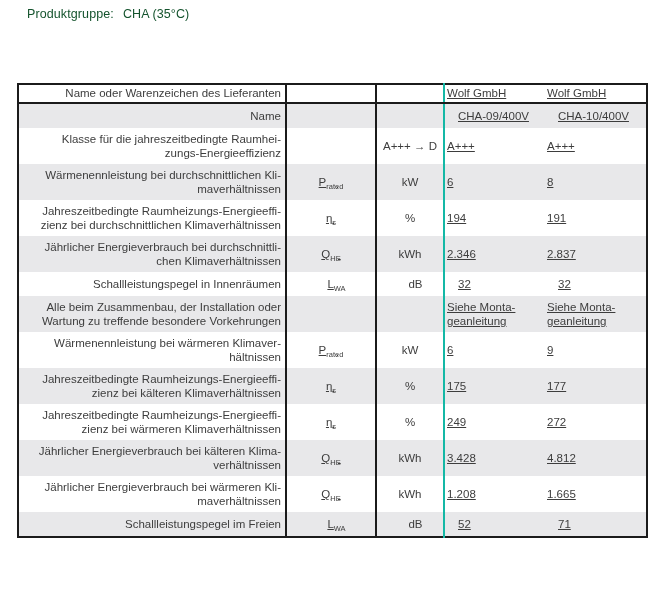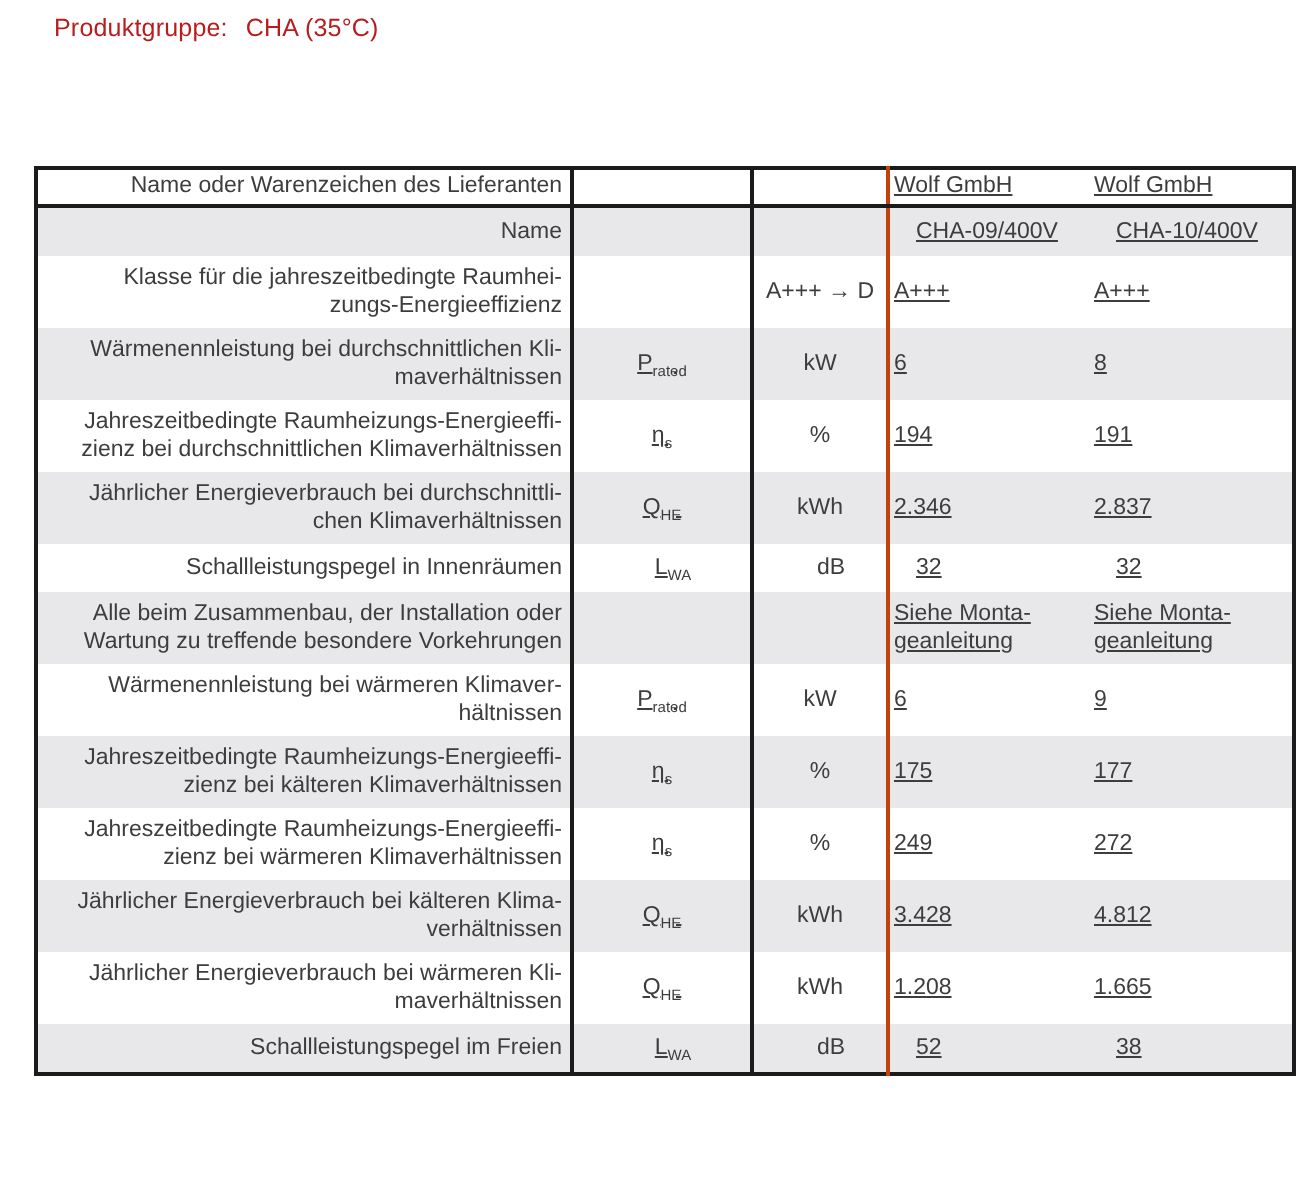--- a/index.html
+++ b/index.html
@@ -8,21 +8,21 @@
     font-family: "Liberation Sans", "DejaVu Sans", sans-serif;
     color: #3d3d3d;
     position: relative;
     overflow: hidden;
   }
   .page-title {
     position: absolute;
     left: 27px;
     top: 7px;
     font-size: 12.5px;
-    color: #b91c1c;
+    color: #14532d;
     letter-spacing: 0.1px;
   }
   .page-title .val { margin-left: 9px; }
   table.data-table {
     position: absolute;
     left: 17px;
     top: 83px;
     width: 629px;
     border-collapse: collapse;
     table-layout: fixed;
@@ -48,21 +48,21 @@
     border-right: 2px solid #1b1b1b;
     white-space: pre-line;
   }
   td.col-sym {
     text-align: center;
     border-right: 2px solid #1b1b1b;
     text-decoration: underline;
   }
   td.col-unit {
     text-align: center;
-    border-right: 2px solid #c2410c;
+    border-right: 2px solid #14b8a6;
   }
   td.col-val {
     white-space: pre-line;
     text-decoration: underline;
   }
   tr:nth-child(even) td { background: #e8e8ea; }
   tr.r-first td { padding-top: 1px; padding-bottom: 2px; border-bottom: 2px solid #1b1b1b; }
   tr.r-single td { padding-top: 5px; padding-bottom: 5px; padding-left: 13px; }
   sub {
     font-size: 7.5px;
@@ -186,16 +186,16 @@
       <td class="col-sym"><span>Q</span><sub>HE</sub></td>
       <td class="col-unit">kWh</td>
       <td class="col-val">1.208</td>
       <td class="col-val">1.665</td>
     </tr>
     <tr class="r-single">
       <td class="col-label">Schallleistungspegel im Freien</td>
       <td class="col-sym"><span>L</span><sub>WA</sub></td>
       <td class="col-unit">dB</td>
       <td class="col-val">52</td>
-      <td class="col-val">38</td>
+      <td class="col-val">71</td>
     </tr>
   </tbody>
 </table>
 
 </body></html>

